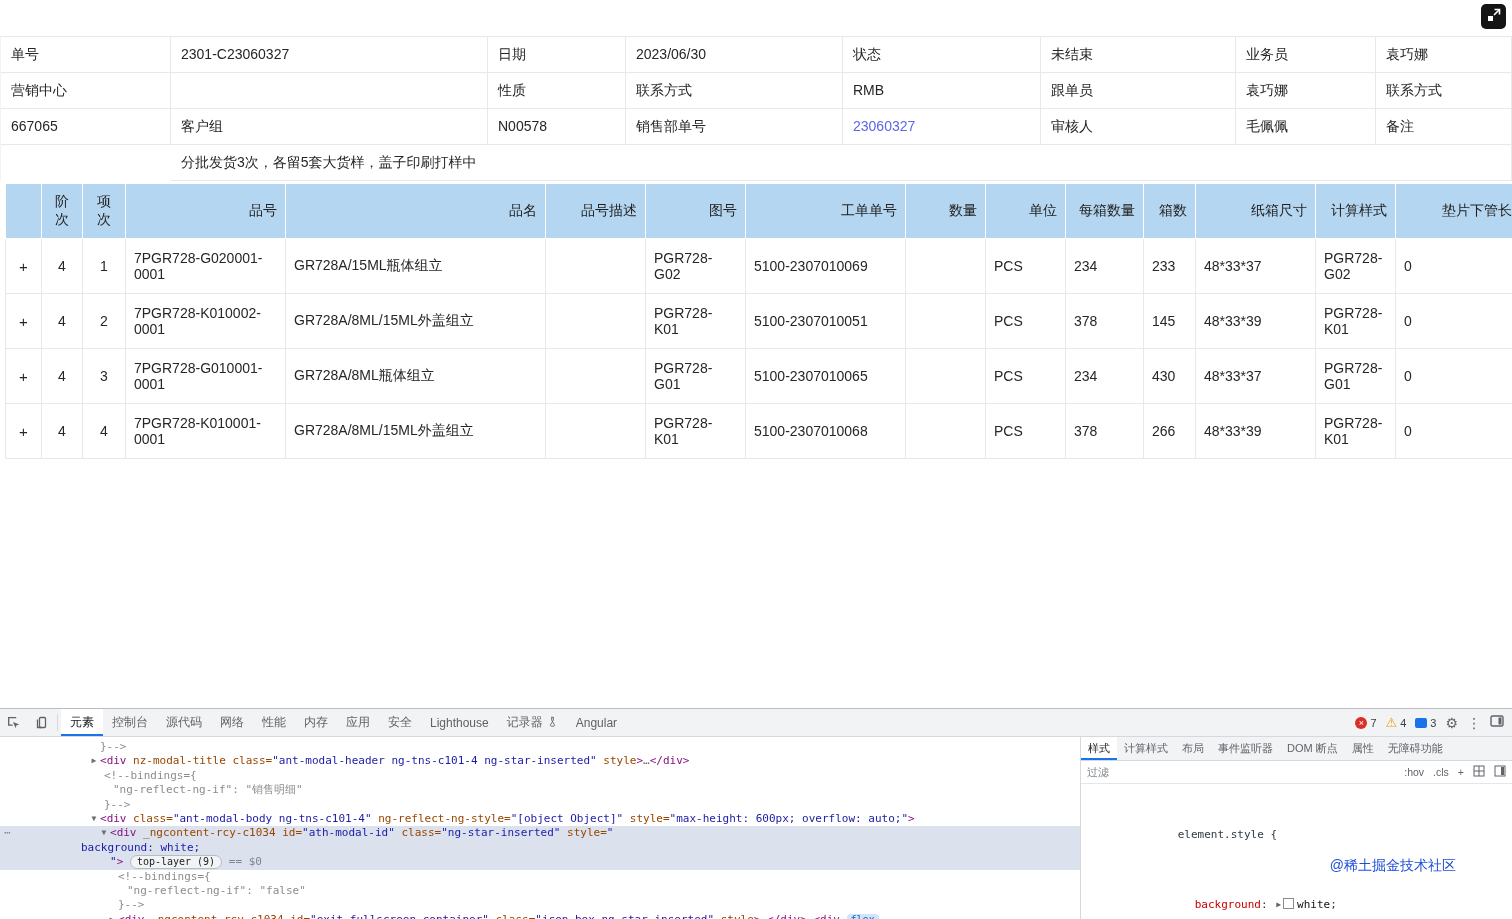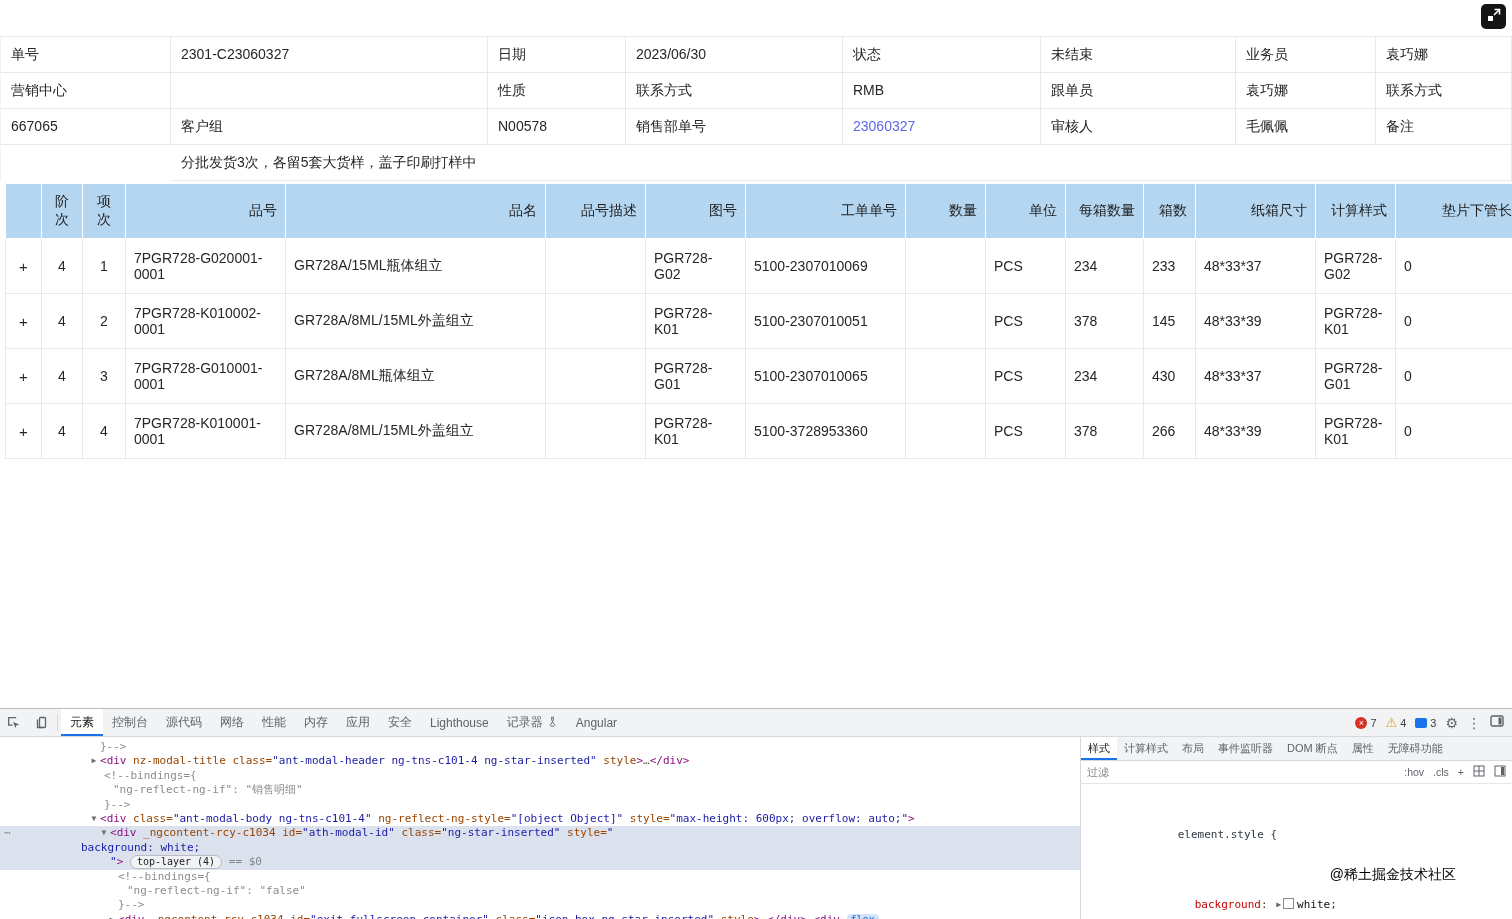--- a/index.html
+++ b/index.html
@@ -74,21 +74,21 @@
   .sp-filter .ph{color:#80868b;flex:1;cursor:text;}
   .sp-tool{color:#5f6368;cursor:pointer;font-size:10.5px;}
   .sp-content{flex:1;overflow:hidden;font-family:"DejaVu Sans Mono",monospace;color:#303942;}
   .rule{padding:2px 4px;border-bottom:1px solid #eceef0;line-height:14px;white-space:pre-wrap;}
   .rule-head{overflow:hidden;}
   .prop{padding-left:17px;cursor:text;}
   .pname{color:#c80000;} .pval{color:#111;}
   .tri{color:#5f6368;font-size:8px;margin:0 2px;vertical-align:1px;cursor:pointer;}
   .swatch{display:inline-block;width:9px;height:9px;border:1px solid #8a8a8a;background:#fff;
     margin-right:3px;vertical-align:-1px;}
-  .watermark{position:absolute;right:56px;top:157px;color:#000000;font-size:14px;pointer-events:none;z-index:5;
+  .watermark{position:absolute;right:56px;top:148px;color:#1d4ed8;font-size:14px;pointer-events:none;z-index:5;
     font-family:"Liberation Sans",sans-serif;}
 </style>
 </head>
 <body>
 
 <div class="screen">
 
   <div class="titlebar">
     <button class="fs-btn">
       <span>
@@ -225,21 +225,21 @@
           <td>0</td>
         </tr>
         <tr>
           <td class="center expand-cell">+</td>
           <td class="center">4</td>
           <td class="center">4</td>
           <td>7PGR728-K010001-0001</td>
           <td>GR728A/8ML/15ML外盖组立</td>
           <td></td>
           <td>PGR728-K01</td>
-          <td>5100-3728953360</td>
+          <td>5100-2307010068</td>
           <td></td>
           <td>PCS</td>
           <td>378</td>
           <td>266</td>
           <td>48*33*39</td>
           <td>PGR728-K01</td>
           <td>0</td>
         </tr>
       </tbody>
     </table>
@@ -306,21 +306,21 @@
     <div class="dt-body">
       <div class="elements-pane" id="code">
           <div class="code-line" style="padding-left: 100px;"><span class="c-cm">}--&gt;</span></div>
           <div class="code-line" style="padding-left: 100px;"><span class="arrow">▶</span><span class="c-pt">&lt;</span><span class="c-tag">div</span><span class="c-attr"> nz-modal-title</span><span class="c-attr"> class</span><span class="c-eq">=</span><span class="c-val">"ant-modal-header ng-tns-c101-4 ng-star-inserted"</span><span class="c-attr"> style</span><span class="c-pt">&gt;</span><span class="c-dots">…</span><span class="c-pt">&lt;/</span><span class="c-tag">div</span><span class="c-pt">&gt;</span></div>
           <div class="code-line" style="padding-left: 104px;"><span class="c-cm">&lt;!--bindings={</span></div>
           <div class="code-line" style="padding-left: 113px;"><span class="c-cm">"ng-reflect-ng-if": "销售明细"</span></div>
           <div class="code-line" style="padding-left: 104px;"><span class="c-cm">}--&gt;</span></div>
           <div class="code-line" style="padding-left: 100px;"><span class="arrow">▼</span><span class="c-pt">&lt;</span><span class="c-tag">div</span><span class="c-attr"> class</span><span class="c-eq">=</span><span class="c-val">"ant-modal-body ng-tns-c101-4"</span><span class="c-attr"> ng-reflect-ng-style</span><span class="c-eq">=</span><span class="c-val">"[object Object]"</span><span class="c-attr"> style</span><span class="c-eq">=</span><span class="c-val">"max-height: 600px; overflow: auto;"</span><span class="c-pt">&gt;</span></div>
           <div class="code-line sel" style="padding-left: 110px;"><span class="gutter-dots">⋯</span><span class="arrow">▼</span><span class="c-pt">&lt;</span><span class="c-tag">div</span><span class="c-attr"> _ngcontent-rcy-c1034</span><span class="c-attr"> id</span><span class="c-eq">=</span><span class="c-val">"ath-modal-id"</span><span class="c-attr"> class</span><span class="c-eq">=</span><span class="c-val">"ng-star-inserted"</span><span class="c-attr"> style</span><span class="c-eq">=</span><span class="c-val">"</span></div>
           <div class="code-line sel" style="padding-left: 81px;"><span class="c-val">background: white;</span></div>
-          <div class="code-line sel" style="padding-left: 110px;"><span class="c-val">"</span><span class="c-pt">&gt;</span><span class="c-sp"> </span><span class="c-badge">top-layer (4)</span><span class="c-dim"> == $0</span></div>
+          <div class="code-line sel" style="padding-left: 110px;"><span class="c-val">"</span><span class="c-pt">&gt;</span><span class="c-sp"> </span><span class="c-badge">top-layer (9)</span><span class="c-dim"> == $0</span></div>
           <div class="code-line" style="padding-left: 118px;"><span class="c-cm">&lt;!--bindings={</span></div>
           <div class="code-line" style="padding-left: 127px;"><span class="c-cm">"ng-reflect-ng-if": "false"</span></div>
           <div class="code-line" style="padding-left: 118px;"><span class="c-cm">}--&gt;</span></div>
           <div class="code-line" style="padding-left: 118px;"><span class="arrow">▶</span><span class="c-pt">&lt;</span><span class="c-tag">div</span><span class="c-attr"> _ngcontent-rcy-c1034</span><span class="c-attr"> id</span><span class="c-eq">=</span><span class="c-val">"exit-fullscreen-container"</span><span class="c-attr"> class</span><span class="c-eq">=</span><span class="c-val">"icon-box ng-star-inserted"</span><span class="c-attr"> style</span><span class="c-pt">&gt;</span><span class="c-dots">…</span><span class="c-pt">&lt;/</span><span class="c-tag">div</span><span class="c-pt">&gt;</span><span class="c-pt"> &lt;</span><span class="c-tag">div</span><span class="c-sp"> </span><span class="c-flex">flex</span></div>
         </div>
 
       <div class="styles-pane">
         <div class="sp-tabs">
           <div class="sp-tab active">样式</div>
           <div class="sp-tab">计算样式</div>

